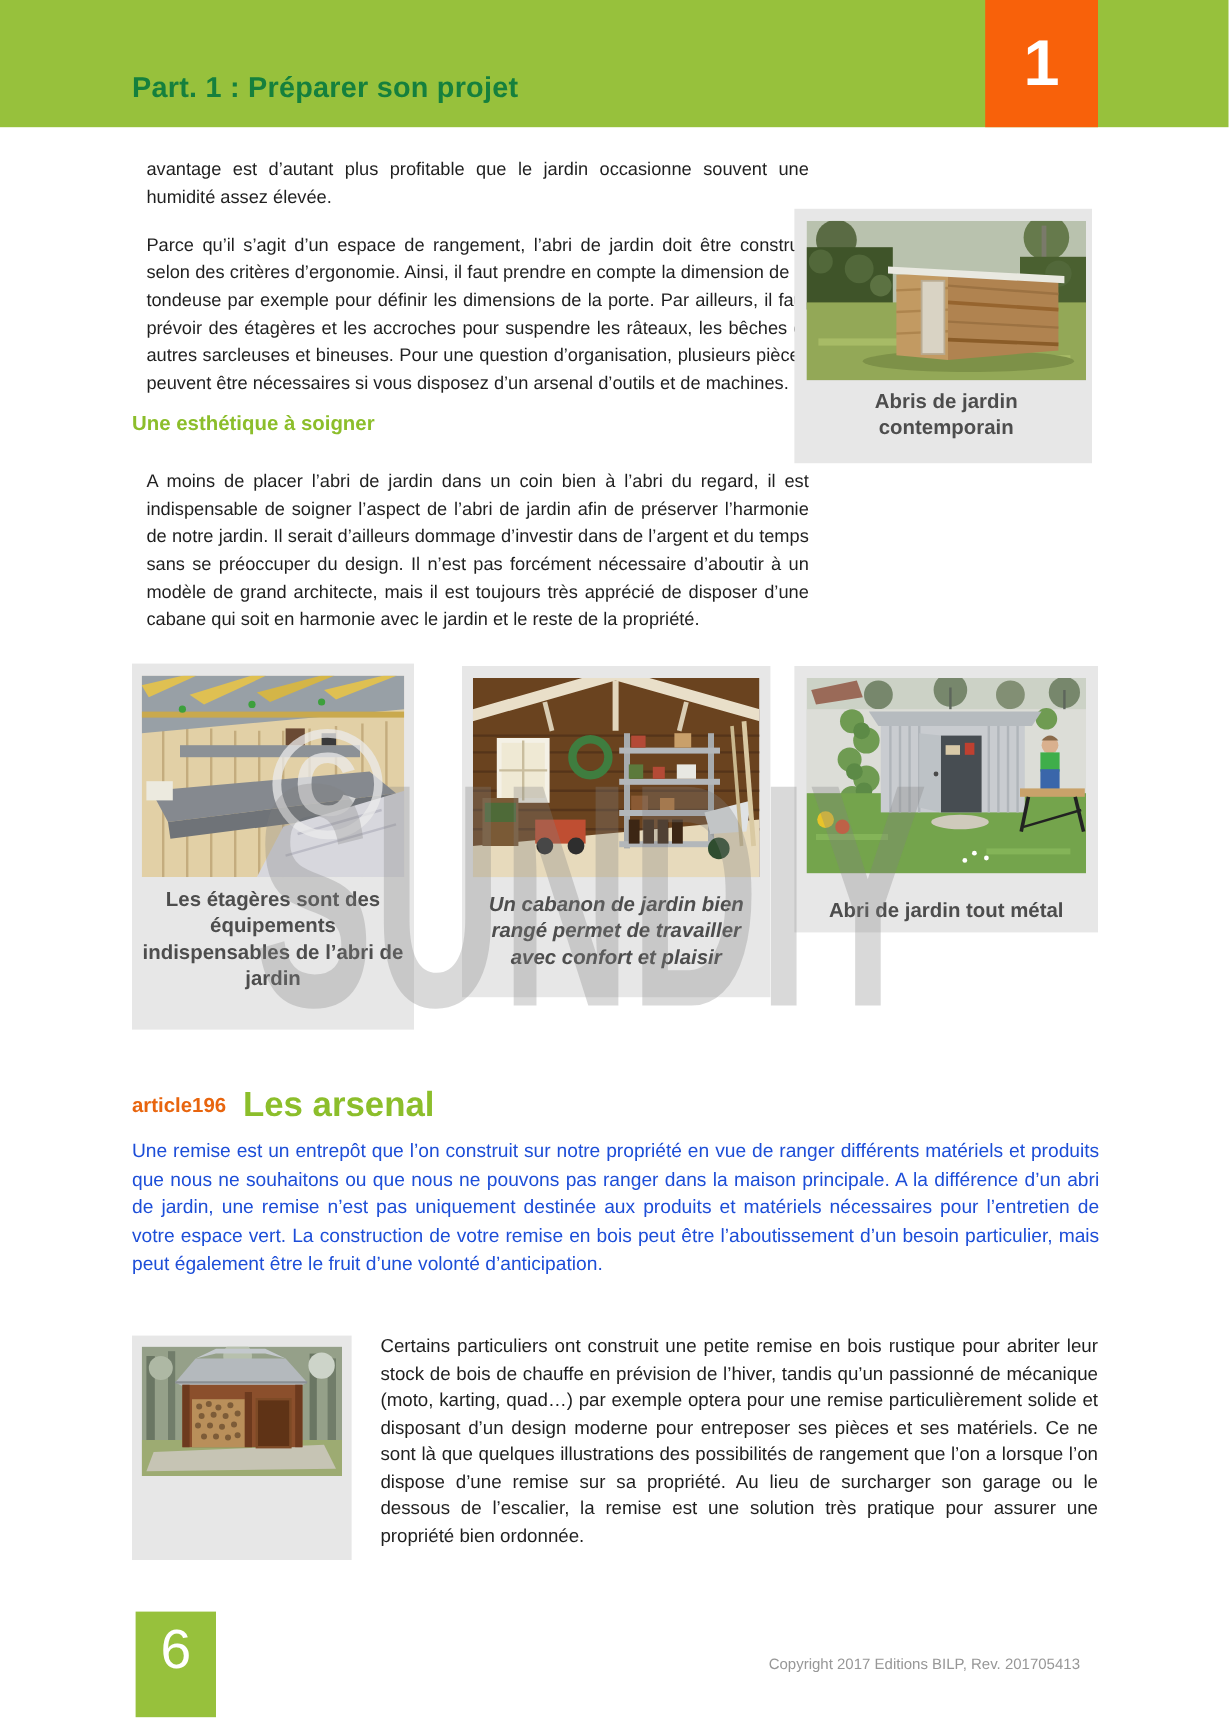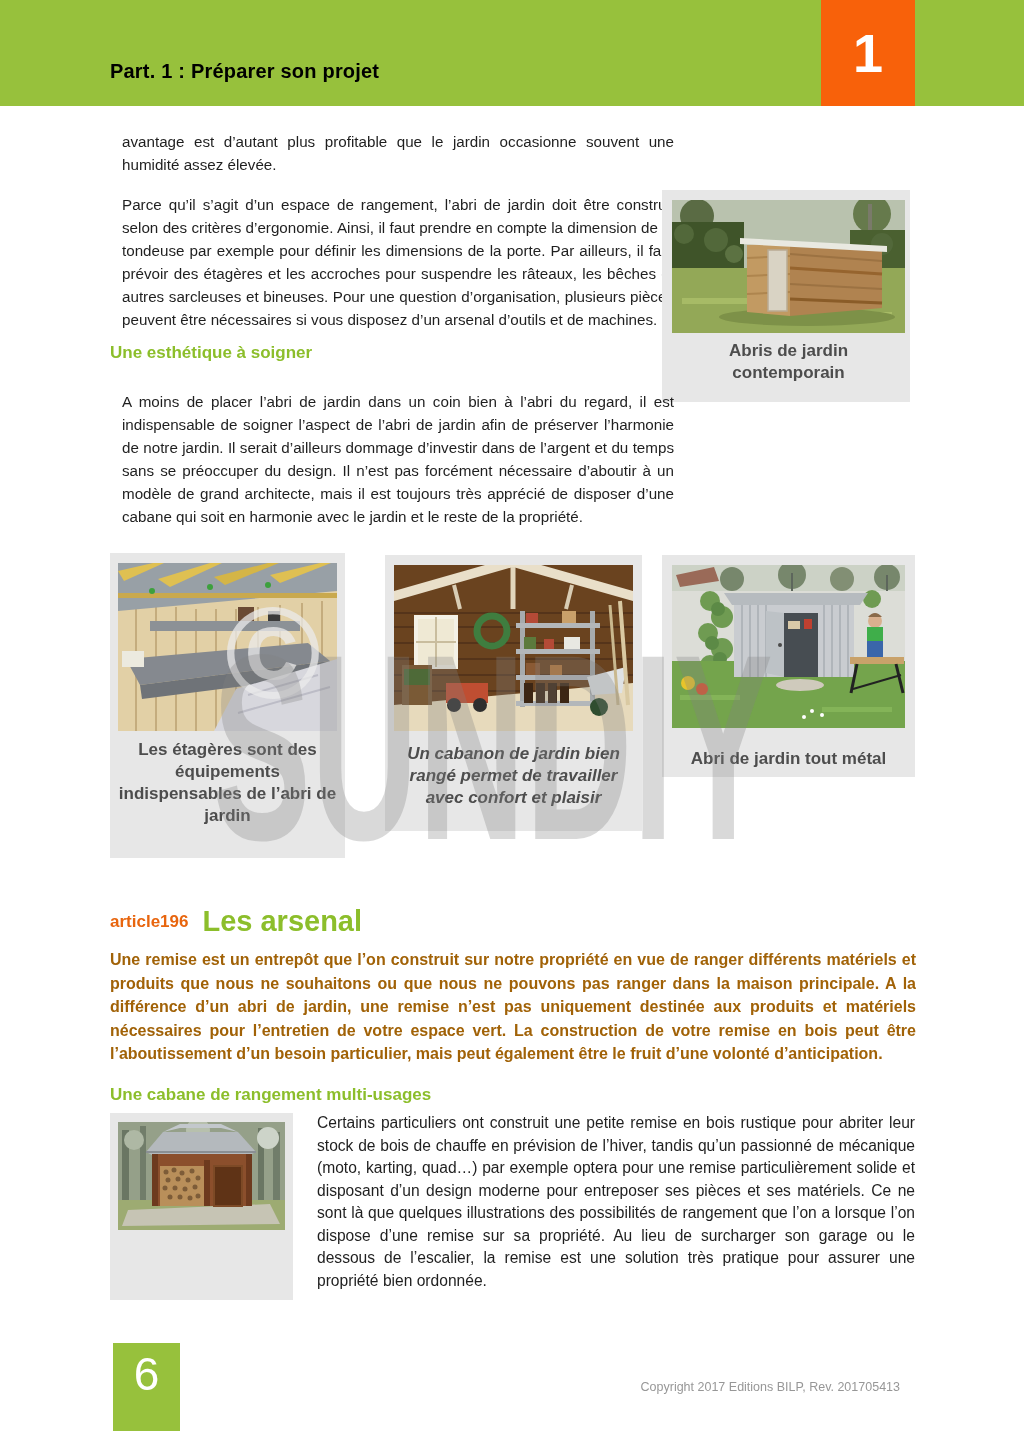--- a/index.html
+++ b/index.html
@@ -2,33 +2,33 @@
 <html lang="fr"><head>
 <meta charset="utf-8">
 <style>
   html,body{margin:0;padding:0;background:#ffffff;}
   .page{
     position:relative;width:1024px;height:1436px;background:#ffffff;overflow:hidden;
     font-family:"Liberation Sans","DejaVu Sans",sans-serif;color:#1f1f1f;
   }
   
   .band-top{position:absolute;left:0;top:0;width:1024px;height:106px;background:#97c13c;}
-  .part-title{position:absolute;left:110px;top:60px;color:#000000;font-size:20px;font-weight:bold;letter-spacing:.2px;}
+  .part-title{position:absolute;left:110px;top:60px;color:#15803d;font-size:24px;font-weight:bold;letter-spacing:.2px;}
   .chapter-box{position:absolute;left:821px;top:0;width:94px;height:106px;background:#f8610a;
     display:flex;align-items:center;justify-content:center;color:#ffffff;font-size:54px;font-weight:bold;}
   
   .col1{position:absolute;left:122px;width:552px;font-size:15.2px;line-height:23px;text-align:justify;}
   .h3{position:absolute;left:110px;font-size:17px;font-weight:bold;color:#8cbe2b;}
   .p1{top:130px;} .p2{top:193px;} .h3-esthetique{top:343px;} .p3{top:390px;}
   
   .figure{position:absolute;background:#e7e7e7;}
   .photo{position:absolute;overflow:hidden;}
   .photo svg{display:block;width:100%;height:100%;}
   .figure-caption{position:absolute;text-align:center;font-weight:bold;color:#4d4d4d;font-size:17px;line-height:22px;}
-  .fig-contemporain{left:662px;top:190px;width:248px;height:212px;}
+  .fig-contemporain{left:662px;top:174px;width:248px;height:212px;}
   .fig-contemporain .photo{left:10px;top:10px;width:233px;height:133px;}
   .fig-contemporain .figure-caption{left:10px;top:150px;width:233px;}
   .fig-etageres{left:110px;top:553px;width:235px;height:305px;}
   .fig-etageres .photo{left:8px;top:10px;width:219px;height:168px;}
   .fig-etageres .figure-caption{left:8px;top:186px;width:219px;}
   .fig-cabanon{left:385px;top:555px;width:257px;height:276px;}
   .fig-cabanon .photo{left:9px;top:10px;width:239px;height:166px;}
   .fig-cabanon .figure-caption{left:9px;top:188px;width:239px;font-style:italic;}
   .fig-metal{left:662px;top:555px;width:253px;height:222px;}
   .fig-metal .photo{left:10px;top:10px;width:233px;height:163px;}
@@ -38,22 +38,22 @@
   .fig-remise .figure-caption{left:8px;top:126px;width:167px;}
   
   .watermark{position:absolute;left:0;top:0;width:100%;height:100%;pointer-events:none;}
   .wm-symbol{position:absolute;left:225px;top:578px;font-size:130px;font-weight:bold;color:rgba(235,235,235,0.75);}
   .wm-text{position:absolute;left:212px;top:615px;font-size:265px;line-height:1;font-weight:bold;
     color:rgba(130,130,130,0.30);transform:scaleX(0.56);transform-origin:left top;white-space:nowrap;}
   
   .remises-heading{position:absolute;left:110px;top:905px;display:flex;align-items:center;gap:14px;}
   .article-ref{font-size:17px;font-weight:bold;color:#e8650e;}
   .remises-title{font-size:29px;font-weight:bold;color:#8cbe2b;}
-  .remises-intro{position:absolute;left:110px;top:948px;width:806px;font-size:16px;font-weight:bold;
-    line-height:23.5px;text-align:justify;color:#a16207;}
+  .remises-intro{position:absolute;left:110px;top:948px;width:806px;font-size:16px;font-weight:normal;
+    line-height:23.5px;text-align:justify;color:#1d4ed8;}
   .h3-cabane{top:1085px;}
   .cabane-body{position:absolute;left:317px;top:1112px;width:598px;font-size:15.6px;line-height:22.5px;text-align:justify;}
   
   .page-number-box{position:absolute;left:113px;top:1343px;width:67px;height:88px;background:#97c13c;
     color:#ffffff;font-size:46px;font-weight:normal;display:flex;justify-content:center;align-items:flex-start;padding-top:4px;box-sizing:border-box;}
   .copyright{position:absolute;right:124px;top:1380px;font-size:12.5px;color:#979797;}
 </style>
 </head>
 <body>
 
@@ -265,21 +265,20 @@
     <span class="wm-symbol">©</span>
     <span class="wm-text">SUNDIY</span>
   </div>
 
   <div class="remises-heading">
     <span class="article-ref">article196</span>
     <span class="remises-title">Les arsenal</span>
   </div>
   <p class="remises-intro" style="margin:0">Une remise est un entrepôt que l’on construit sur notre propriété en vue de ranger différents matériels et produits que nous ne souhaitons ou que nous ne pouvons pas ranger dans la maison principale. A la différence d’un abri de jardin, une remise n’est pas uniquement destinée aux produits et matériels nécessaires pour l’entretien de votre espace vert. La construction de votre remise en bois peut être l’aboutissement d’un besoin particulier, mais peut également être le fruit d’une volonté d’anticipation.</p>
 
-  <h3 class="h3 h3-cabane" style="margin:0">Une cabane de rangement multi-usages</h3>
 
   <div class="figure fig-remise">
     <div class="photo">
       <svg viewBox="0 0 167 108" preserveAspectRatio="none" aria-hidden="true">
         <rect x="0" y="0" width="167" height="108" fill="#95a089"></rect>
         <rect x="4" y="8" width="7" height="76" fill="#6a7663"></rect>
           <rect x="22" y="4" width="6" height="80" fill="#717d6a"></rect>
         <rect x="140" y="6" width="6" height="78" fill="#6a7663"></rect>
           <rect x="155" y="10" width="7" height="72" fill="#717d6a"></rect>
         <circle cx="16" cy="18" r="10" fill="#aeb8a4"></circle>

